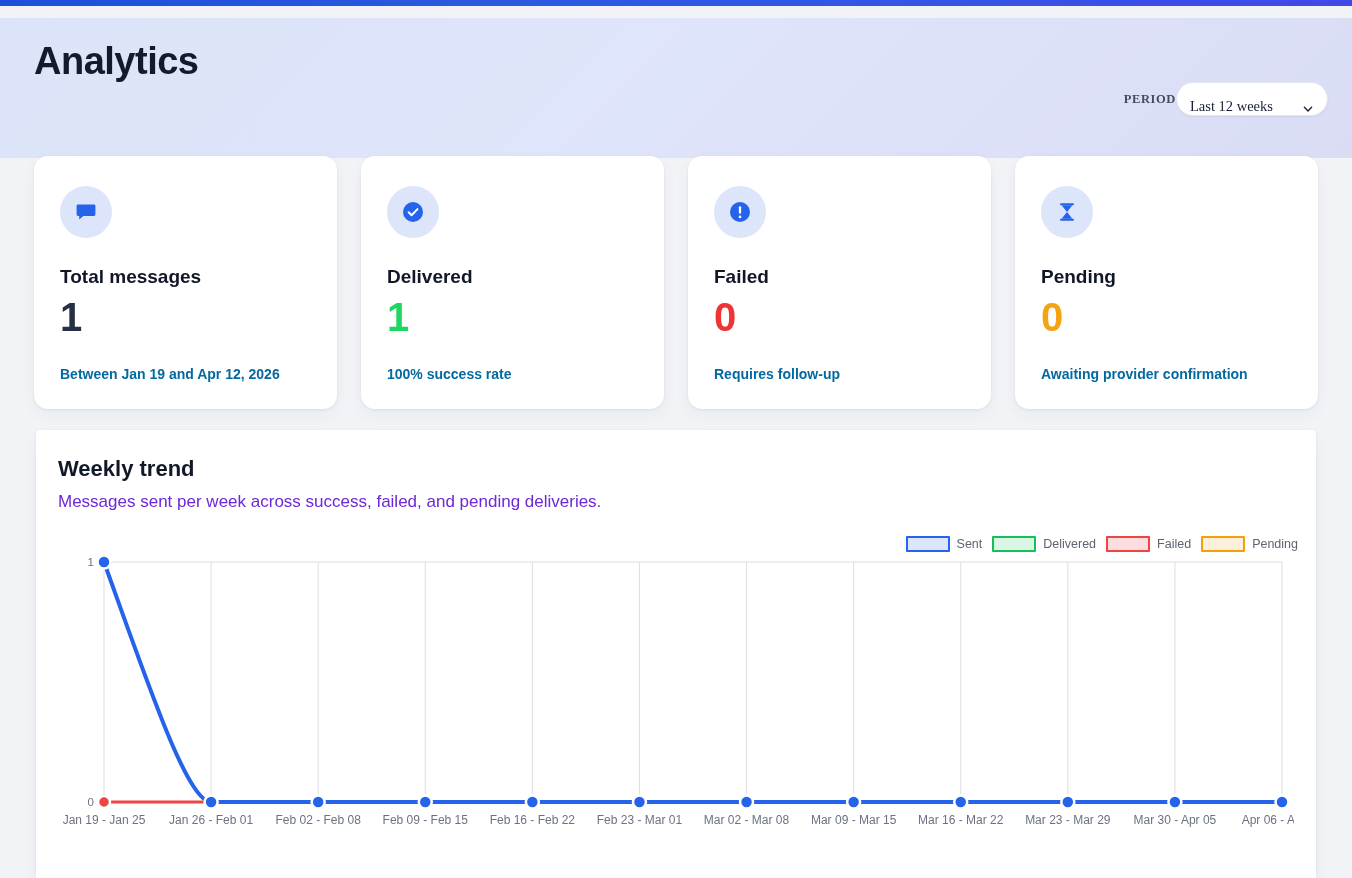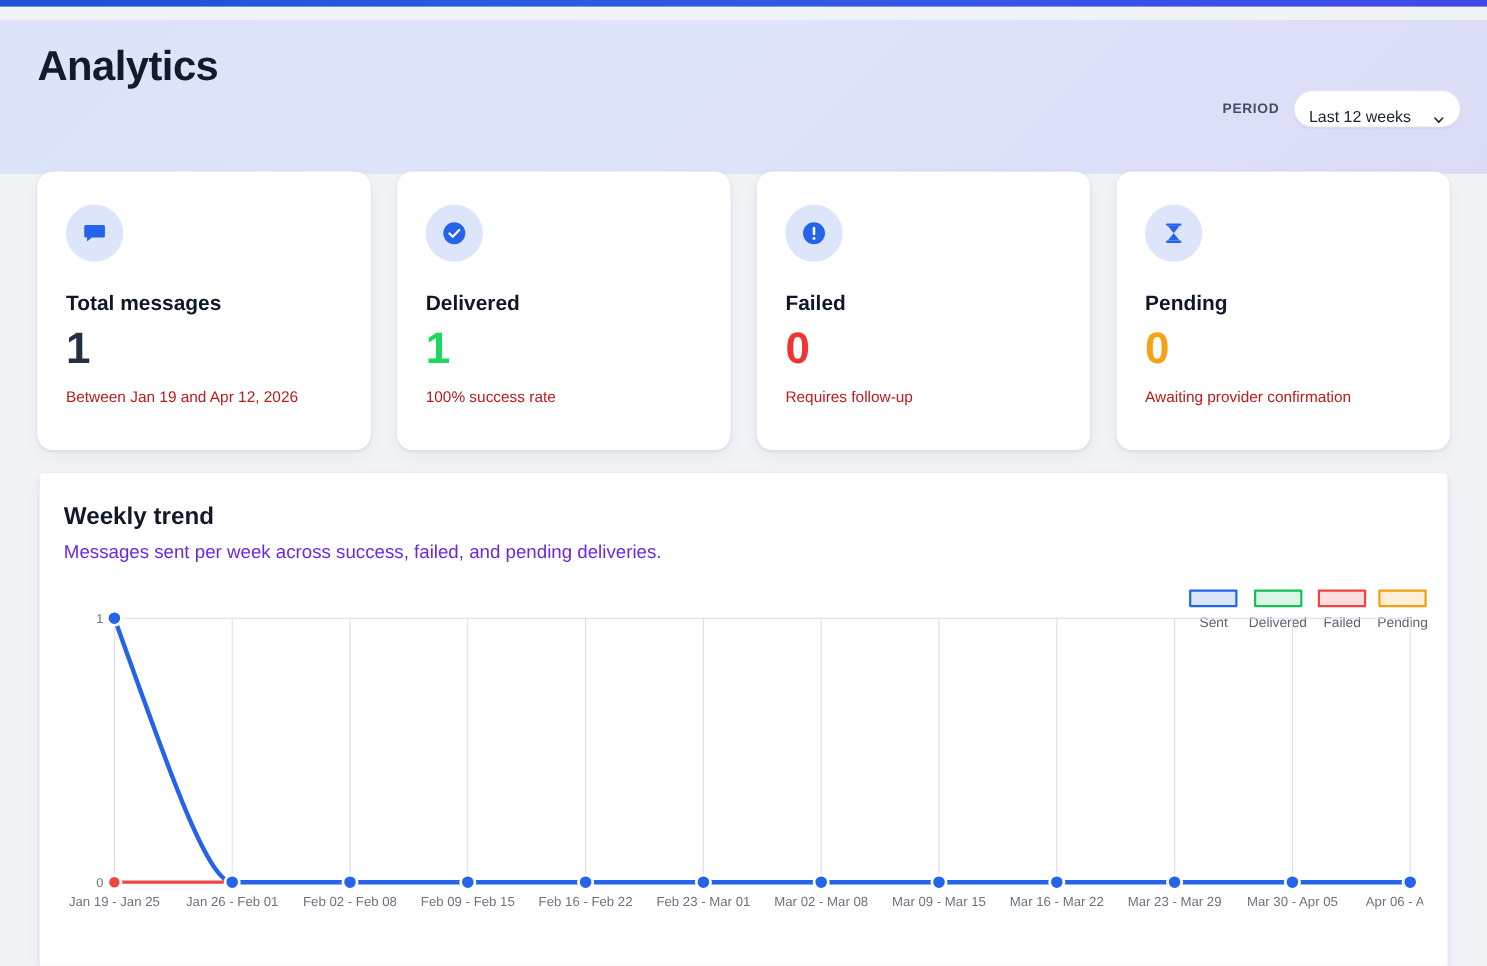--- a/index.html
+++ b/index.html
@@ -25,21 +25,21 @@
     margin-top: 12px;
   }
   .header-row { display: flex; align-items: flex-start; justify-content: space-between; }
   .page-title {
     font-size: 38px; font-weight: bold; color: #131a2b;
     letter-spacing: -0.5px; line-height: 1.15;
   }
   .page-sub {
     margin-top: 10px; font-size: 15px; color: #515a6e; line-height: 1.3;
   }
-  .period-wrap { display: flex; align-items: center; gap: 13px; margin-top: 42px; }
+  .period-wrap { display: flex; align-items: center; margin-top: 42px; font-family: Liberation Serif, serif; }
   .period-label {
     font-size: 12.5px; font-weight: bold; color: #444c60;
     letter-spacing: 0.6px;
   }
   .period-select {
     display: flex; align-items: flex-end; justify-content: space-between;
     width: 152px; height: 34px; padding: 0 13px;
     background: #ffffff; border: 1px solid #e3e6ee; border-radius: 17px;
     font-size: 14.5px; color: #1b2134;
     box-shadow: 0 1px 2px rgba(20,30,60,0.06);
@@ -60,38 +60,38 @@
   .stat-icon {
     width: 52px; height: 52px; border-radius: 50%;
     background: #dde5fb; display: flex; align-items: center; justify-content: center;
   }
   .stat-label {
     margin-top: 28px; font-size: 19px; font-weight: bold; color: #101727;
   }
   .stat-value {
     margin-top: 8px; font-size: 40px; font-weight: bold; line-height: 1.05;
   }
-  .stat-hint { margin-top: 14px; font-size: 14px; color: #b91c1c; }
+  .stat-hint { margin-top: 28px; font-size: 14px; color: #0369a1; font-weight: bold; }
 
   
   .chart-card {
     position: absolute; top: 430px; left: 36px;
     width: 1280px; height: 460px;
     background: #ffffff; border-radius: 4px;
     box-shadow: 0 1px 3px rgba(25,35,70,0.07), 0 6px 16px rgba(25,35,70,0.045);
     padding: 26px 22px 0 22px;
   }
   .chart-title { font-size: 22px; font-weight: bold; color: #111828; }
   .chart-sub { margin-top: 10px; font-size: 17px; color: #6d28d9; }
 
   .legend {
     position: absolute; right: 18px; top: 106px;
     display: flex; align-items: center; gap: 10px;
   }
-  .legend-item { display: flex; align-items: center; gap: 7px; flex-direction: column; }
+  .legend-item { display: flex; align-items: center; gap: 7px; }
   .legend-swatch { width: 44px; height: 16px; border: 2px solid #000; border-radius: 1px; }
   .legend-text { font-size: 12.5px; color: #5d6472; }
 
   .plot { position: absolute; left: 22px; top: 120px; width: 1236px; height: 290px; }
   .plot svg { display: block; }
 </style>
 </head>
 <body>
 
 <div class="page">

